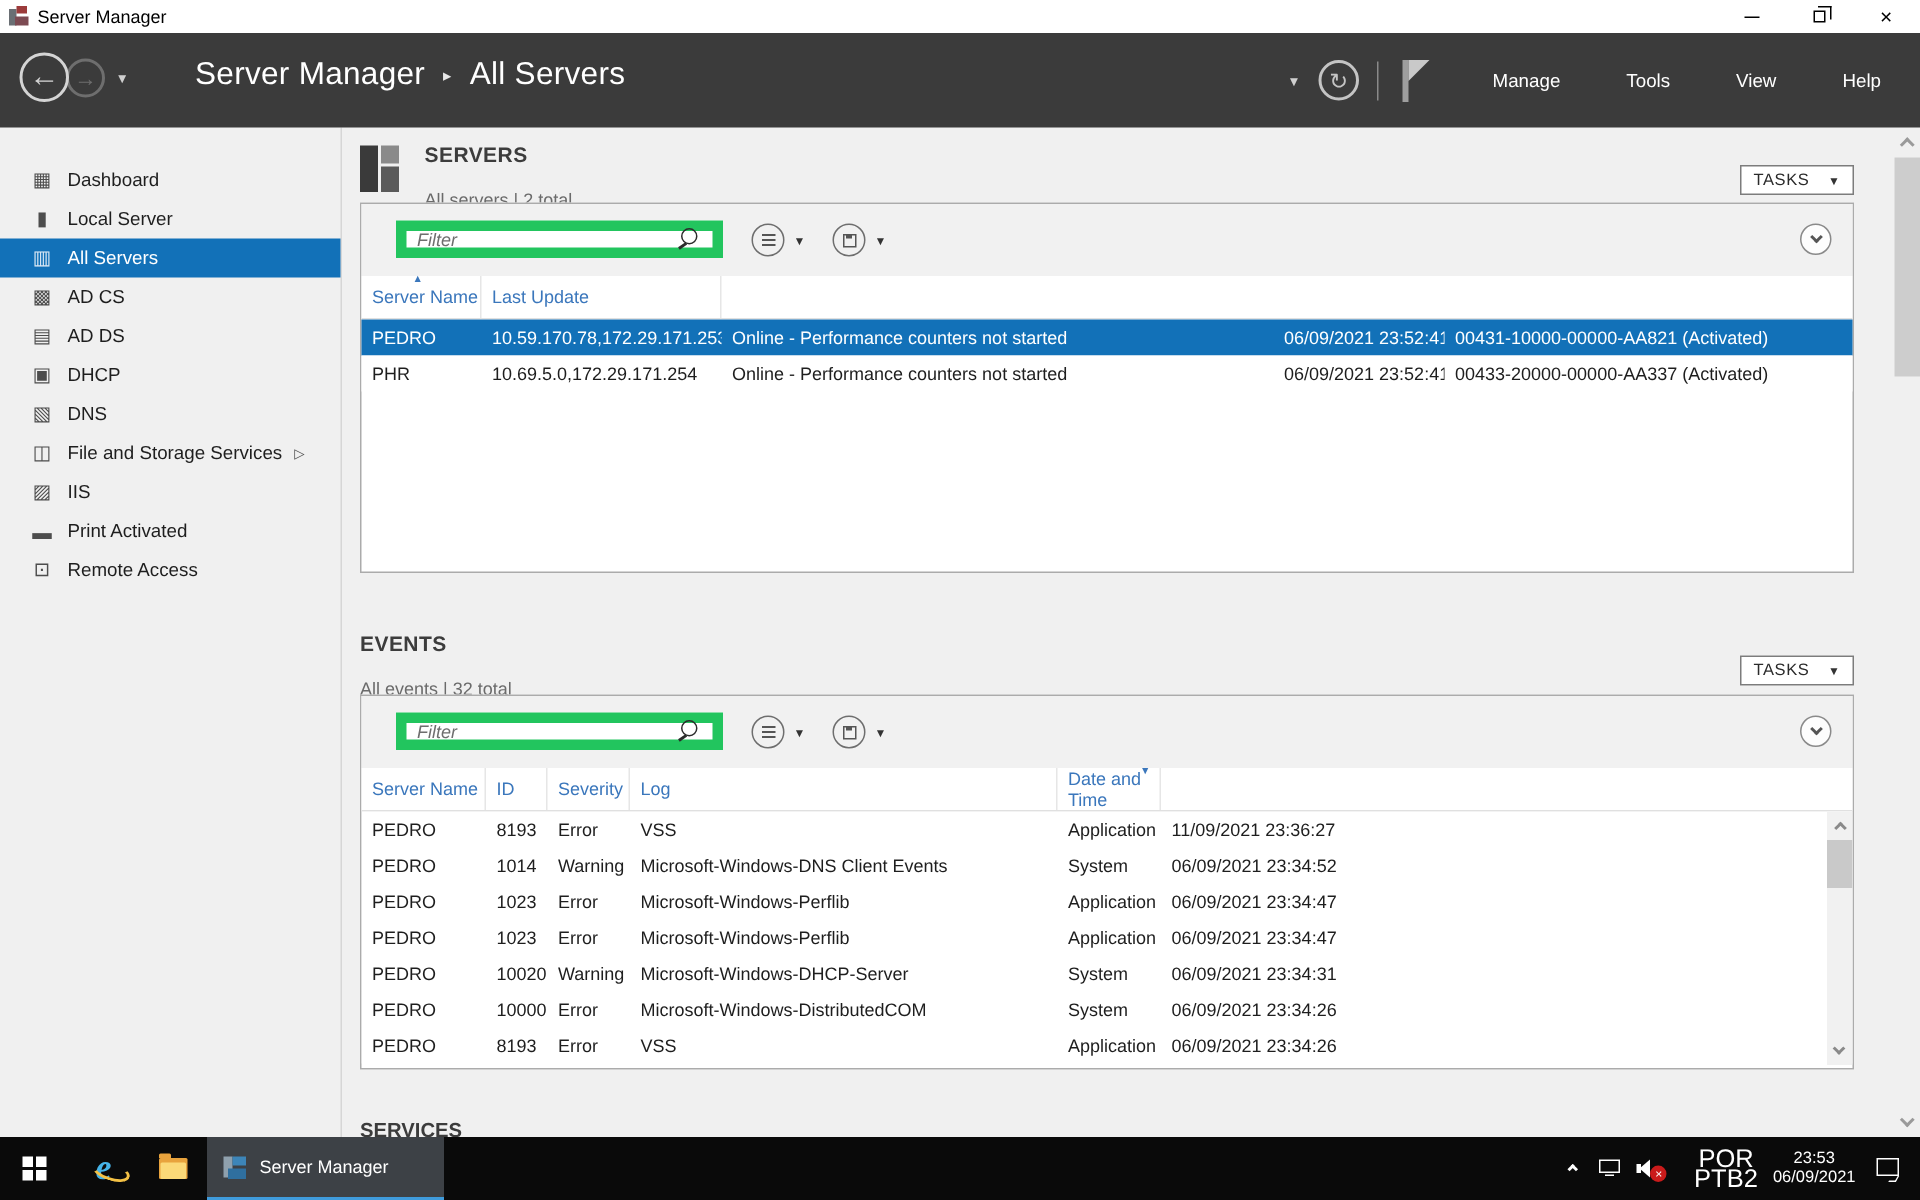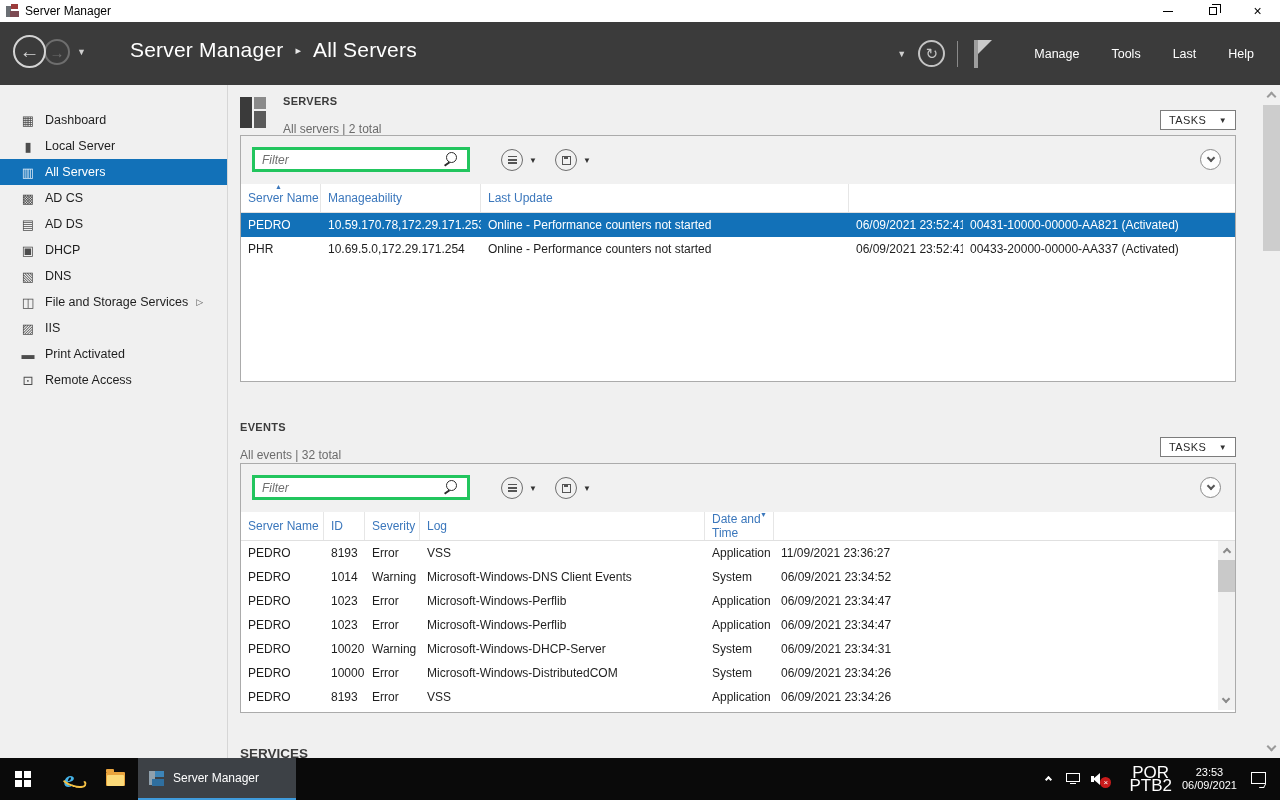--- a/index.html
+++ b/index.html
@@ -27,21 +27,21 @@
   .nav-caret { position:absolute; left:77px; top:25px; color:#cfcfcf; font-size:9px; }
   .breadcrumb { position:absolute; left:130px; top:16px; font-size:21px; font-weight:300; letter-spacing:0.2px; display:flex; align-items:center; gap:12px; }
   .crumb-sep { font-size:11px; color:#e8e8e8; }
   .nav-right { position:absolute; right:0; top:0; height:63px; display:flex; align-items:center; }
   .nav-dd-caret { color:#cfcfcf; font-size:9px; margin-right:12px; }
   .nav-refresh { width:27px; height:27px; border:2px solid #c4c4c4; border-radius:50%; color:#c4c4c4; font-size:15px; display:flex; align-items:center; justify-content:center; margin-right:12px; }
   .nav-sep { width:1px; height:26px; background:#8a8a8a; margin-right:14px; }
   .nav-flag { width:24px; height:30px; position:relative; margin-right:22px; }
   .nav-flag .pole { position:absolute; left:2px; top:1px; width:4px; height:28px; background:#9e9e9e; }
   .nav-flag .cloth { position:absolute; left:6px; top:1px; width:0; height:0; border-top:14px solid #c9c9c9; border-right:14px solid transparent; }
-  .nav-menu { display:flex; gap:0; margin-right:10px; }
+  .nav-menu { display:flex; gap:12px; margin-right:10px; }
   .nav-menu-item { font-size:12.5px; color:#fff; padding:10px 16px; }
 
   
   .sidebar { position:absolute; top:85px; left:0; bottom:42px; width:228px; background:#f0f0f0; border-right:1px solid #d6d6d6; padding-top:22px; z-index:10; }
   .side-item { height:26px; display:flex; align-items:center; padding-left:20px; font-size:12.5px; color:#1e1e1e; position:relative; }
   .side-item .si { width:16px; margin-right:9px; font-size:13px; color:#4d4d4d; text-align:center; }
   .side-item.selected { background:#1271b8; color:#ffffff; }
   .side-item.selected .si { color:#dce9f5; }
   .side-arrow { margin-left:8px; font-size:9px; color:#555; }
 
@@ -51,34 +51,34 @@
   
   .main-scroll { position:absolute; top:0; right:0; width:17px; bottom:0; background:#f0f0f0; }
   .chev { display:block; width:7px; height:7px; border-right:2px solid #9a9a9a; border-bottom:2px solid #9a9a9a; margin:0 auto; }
   .chev.up { transform:rotate(-135deg); }
   .chev.down { transform:rotate(45deg); }
   .main-scroll .chev.up { margin-top:8px; }
   .main-scroll .chev.down { position:absolute; bottom:8px; left:5px; }
   .main-thumb { position:absolute; top:20px; left:0; width:17px; height:146px; background:#cdcdcd; }
 
   .section-head { position:absolute; left:12px; }
-  .sec-title { font-size:11px; font-weight:bold; color:#3c3c3c; letter-spacing:0.3px; }
+  .sec-title { font-size:14px; font-weight:bold; color:#3c3c3c; letter-spacing:0.3px; }
   .sec-sub { font-size:12px; color:#6b6b6b; margin-top:15px; }
 
   .tasks-btn { position:absolute; width:76px; height:20px; background:#ffffff; border:1px solid #7c7c7c; display:flex; align-items:center; justify-content:space-between; padding:0 8px; font-size:11px; color:#2b2b2b; letter-spacing:0.4px; }
   .tasks-btn .caret { font-size:8px; color:#333; }
 
   .tile-icon { position:absolute; left:12px; top:9px; width:31px; height:36px; }
   .tile-icon .b1 { position:absolute; left:0; top:3px; width:12px; height:31px; background:#3a3a3a; }
   .tile-icon .b2 { position:absolute; left:14px; top:3px; width:12px; height:12px; background:#8a8a8a; }
   .tile-icon .b3 { position:absolute; left:14px; top:17px; width:12px; height:17px; background:#5a5a5a; }
 
   .panel { position:absolute; left:12px; width:996px; background:#ffffff; border:1px solid #ababab; }
   .filter-row { height:48px; background:#f1f1f1; position:relative; }
-  .filter-box { position:absolute; left:11px; top:11px; width:218px; height:25px; background:#fff; border:3px solid #22c55e; display:flex; align-items:center; }
+  .filter-box { position:absolute; left:23px; top:11px; width:218px; height:25px; background:#fff; border:7px solid #22c55e; display:flex; align-items:center; }
   .filter-box input { flex:1; border:none; outline:none; font-size:12px; font-style:italic; color:#444; padding:0 4px 0 7px; font-family:"Liberation Sans",sans-serif; background:transparent; }
   .filter-box input::placeholder { color:#6e6e6e; font-style:italic; }
   .search-glyph { width:20px; height:20px; position:relative; margin-right:4px; }
   .search-glyph::before { content:""; position:absolute; left:3px; top:2px; width:9px; height:9px; border:1.6px solid #2b2b2b; border-radius:50%; }
   .search-glyph::after { content:""; position:absolute; left:1px; top:13px; width:6px; height:1.8px; background:#2b2b2b; transform:rotate(-35deg); }
   .circ-btn { position:absolute; top:13px; width:22px; height:22px; border:1.6px solid #6e6e6e; border-radius:50%; display:flex; align-items:center; justify-content:center; }
   .circ-caret { position:absolute; top:20px; font-size:8px; color:#333; }
   .ic-list { width:9px; height:8px; background:repeating-linear-gradient(to bottom,#555 0 1.4px,transparent 1.4px 3.2px); }
   .ic-save { width:9px; height:9px; border:1.4px solid #555; position:relative; }
   .ic-save::before { content:""; position:absolute; left:1.5px; top:-0.5px; width:3.5px; height:2.8px; background:#555; }
@@ -177,21 +177,21 @@
         <span>↻</span>
       </div>
     <div class="nav-sep"></div>
     <div class="nav-flag">
         <span class="pole"></span>
         <span class="cloth"></span>
       </div>
     <div class="nav-menu">
       <span class="nav-menu-item">Manage</span>
       <span class="nav-menu-item">Tools</span>
-      <span class="nav-menu-item">Last</span>
+      <span class="nav-menu-item">View</span>
       <span class="nav-menu-item">Help</span>
     </div>
   </div>
 </div>
 
 <div class="sidebar">
   <div class="side-item">
       <span class="si">▦</span>
       <span>Dashboard</span>
     </div>
@@ -269,23 +269,20 @@
         </div>
       <span class="circ-caret" style="left:342px;">▼</span>
       <div class="collapse-btn">
           <span class="chev down"></span>
         </div>
     </div>
     <div class="grid-head servers-grid">
       <div>
           <span class="sort-arrow" style="left:34px;">▲</span>
           <span>Server Name</span>
-        </div>
-      <div>
-          <span>Manageability</span>
         </div>
       <div>
           <span>Last Update</span>
         </div>
       <div></div>
     </div>
     <div class="grid-row servers-grid selected">
       <div>PEDRO</div>
       <div>10.59.170.78,172.29.171.253</div>
       <div>Online - Performance counters not started</div>

